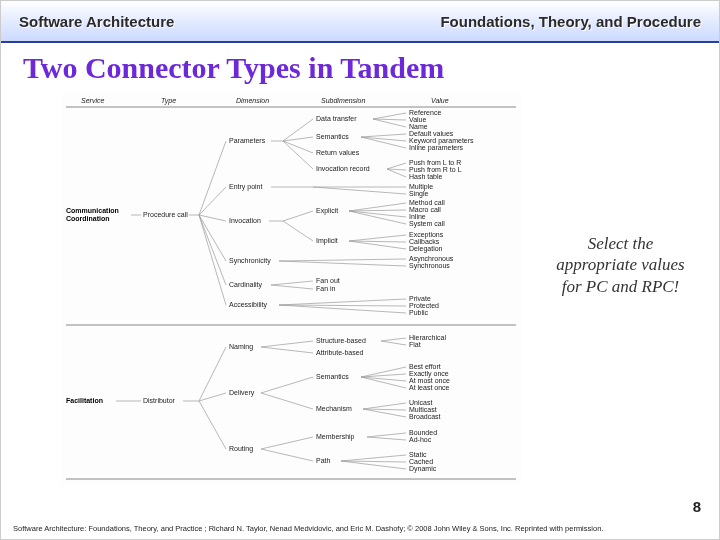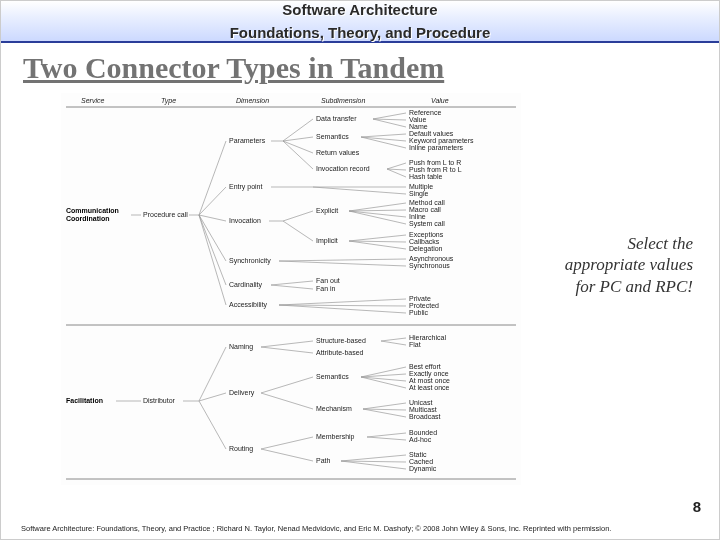--- a/index.html
+++ b/index.html
@@ -1,26 +1,26 @@
 <!DOCTYPE html>
 <html><head>
 <meta charset="utf-8">
 <style>
   * { margin: 0; padding: 0; box-sizing: border-box; }
   body { width: 720px; height: 540px; font-family: Arial, Helvetica, sans-serif; background: #fff; position: relative; overflow: hidden; }
   .slide { width: 720px; height: 540px; position: relative; border: 1px solid #ccc; }
-  .topbar { position: absolute; top: 0; left: 0; right: 0; height: 42px; background: linear-gradient(#fff,#e9efff 40%,#ccd9ff); border-bottom: 2px solid #2a3d99; display: flex; align-items: center; justify-content: space-between; padding: 0 18px; flex-direction: column; }
+  .topbar { position: absolute; top: 0; left: 0; right: 0; height: 42px; background: linear-gradient(#fff,#e9efff 40%,#ccd9ff); border-bottom: 2px solid #2a3d99; display: flex; align-items: center; justify-content: space-between; padding: 0 18px; }
   .topbar .left { font-weight: bold; font-size: 15px; color: #2a2a2a; text-shadow: 1px 1px 0 #fff; }
   .topbar .right { font-weight: bold; font-size: 15px; color: #2a2a2a; text-shadow: 1px 1px 0 #fff; }
-  .title { position: absolute; top: 50px; left: 22px; font-family: Georgia, 'Times New Roman', serif; font-weight: bold; font-size: 30px; color: #737373; text-decoration: underline; }
+  .title { position: absolute; top: 50px; left: 22px; font-family: Georgia, 'Times New Roman', serif; font-weight: bold; font-size: 30px; color: #6d28d9; }
   .diagram { position: absolute; top: 92px; left: 60px; width: 460px; height: 392px; background: #fdfdfd; }
   .diagram svg { width: 100%; height: 100%; }
-  .sidecallout { position: absolute; right: 26px; top: 232px; width: 145px; font-family: Georgia, 'Times New Roman', serif; font-style: italic; font-size: 17px; line-height: 1.25; text-align: right; color: #333; }
+  .sidecallout { position: absolute; right: 26px; top: 232px; width: 145px; font-family: Georgia, 'Times New Roman', serif; font-style: italic; font-size: 17px; line-height: 1.25; text-align: center; color: #333; }
   .pageno { position: absolute; right: 18px; bottom: 24px; font-weight: bold; font-size: 15px; color: #222; }
-  .footer { position: absolute; left: 20px; right: 12px; bottom: 6px; font-size: 7.5px; color: #222; }
+  .footer { position: absolute; left: 12px; right: 12px; bottom: 6px; font-size: 7.5px; color: #222; }
   .lbl { font-family: Arial, sans-serif; font-size: 7px; fill: #222; }
   .lblb { font-family: Arial, sans-serif; font-size: 7px; font-weight: bold; fill: #000; }
   .ln { stroke: #9a9a9a; stroke-width: 0.7; fill: none; }
   .hline { stroke: #888; stroke-width: 1; }
 </style>
 </head>
 <body>
 
 <div class="slide">
 

